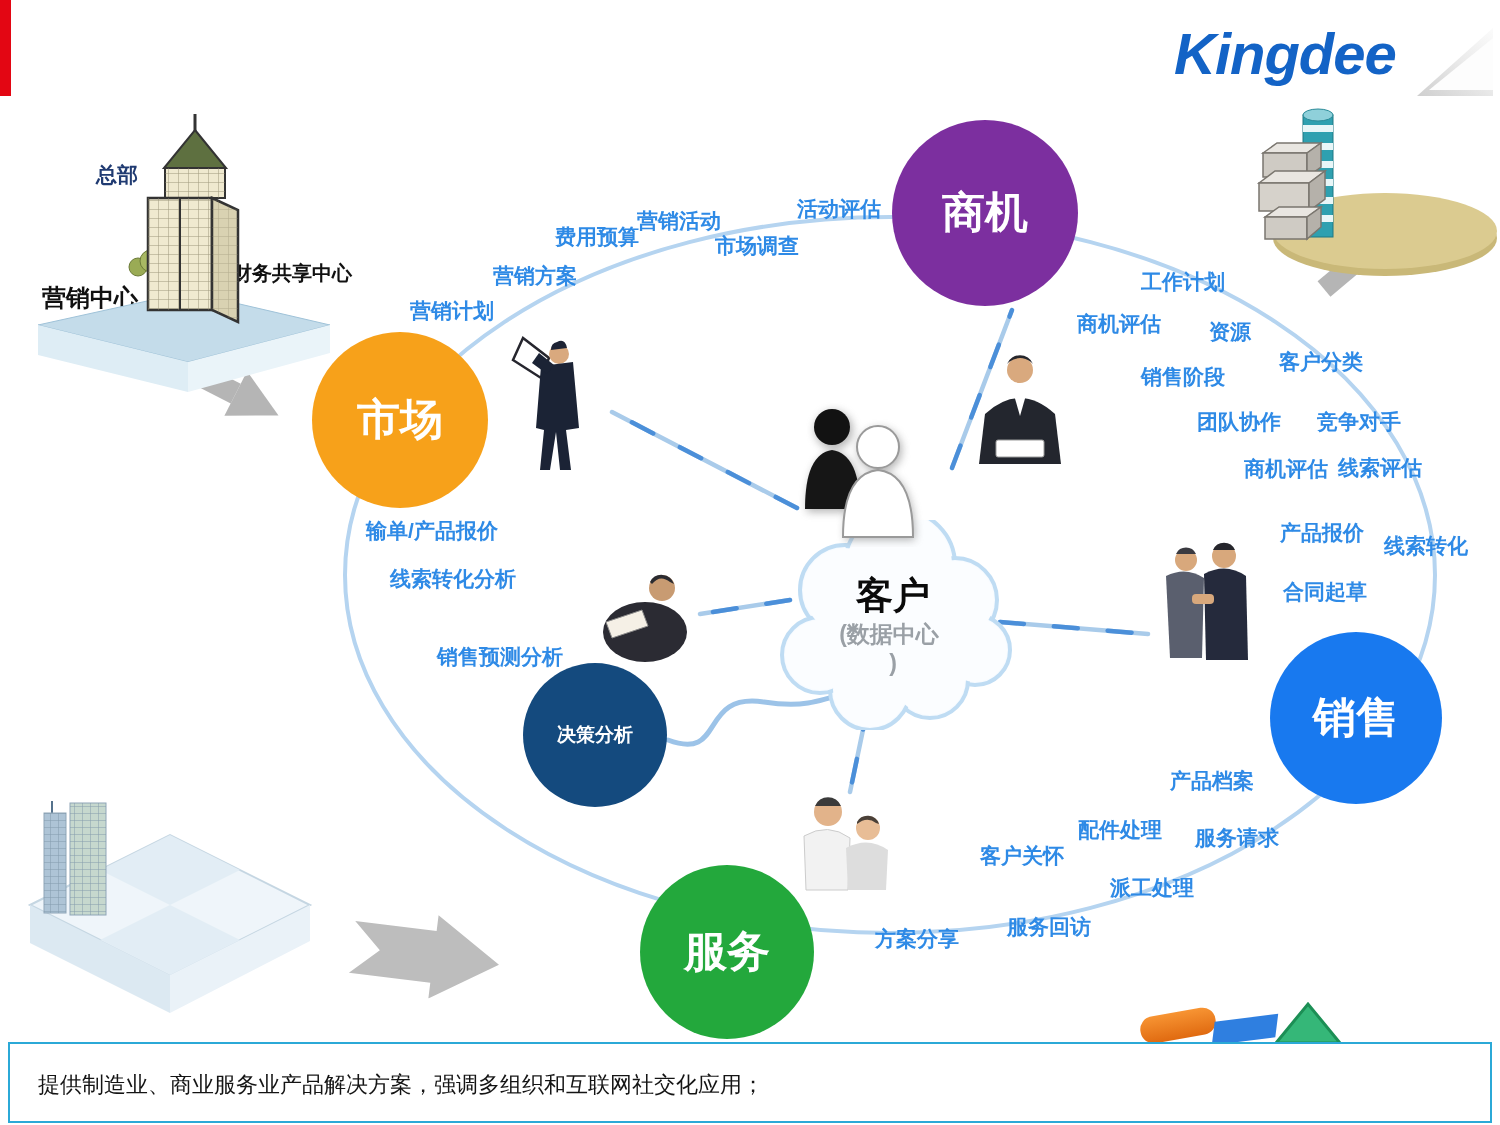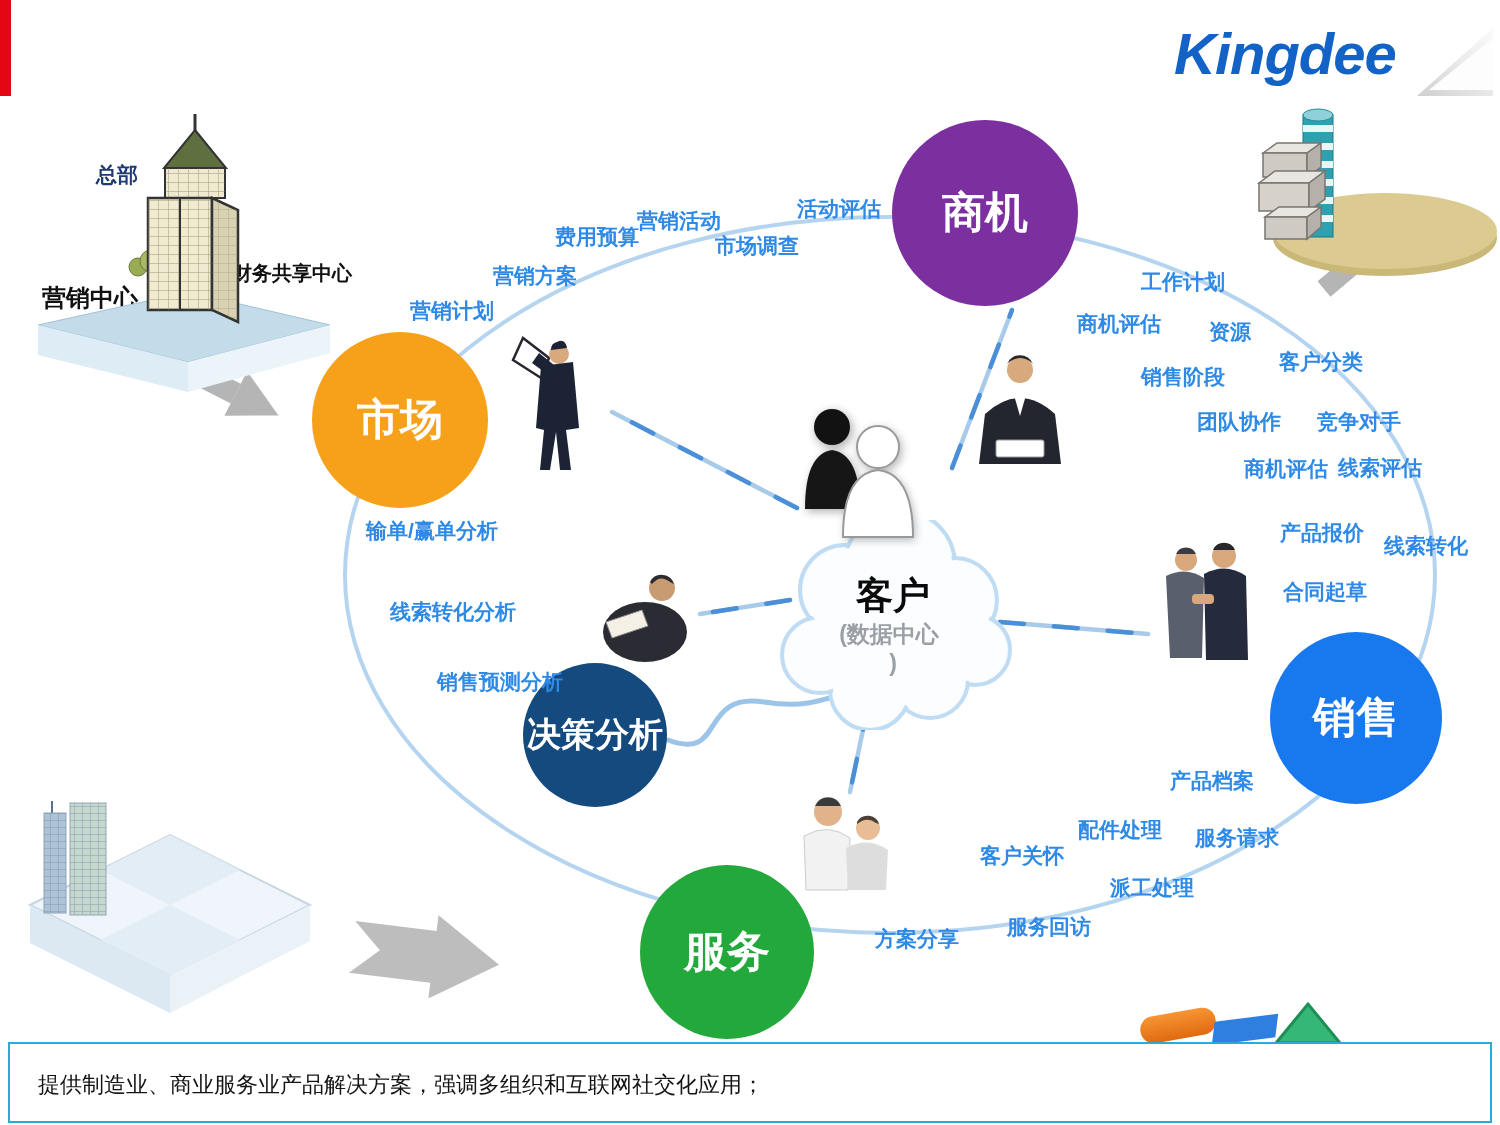--- a/index.html
+++ b/index.html
@@ -20,21 +20,21 @@
   #lbl-sales-company{left:1348px;top:184px;font-size:24px;}
   #lbl-service-company{left:86px;top:860px;font-size:24px;}
 
   
   .node{border-radius:50%;display:flex;align-items:center;justify-content:center;
         color:#fff;font-weight:bold;z-index:6;}
   #node-market{left:312px;top:332px;width:176px;height:176px;background:#F7A11A;font-size:43px;}
   #node-opportunity{left:892px;top:120px;width:186px;height:186px;background:#7C2F9F;font-size:43px;text-align:center;}
   #node-sales{left:1270px;top:632px;width:172px;height:172px;background:#1879EF;font-size:43px;}
   #node-service{left:640px;top:865px;width:174px;height:174px;background:#23A83C;font-size:43px;}
-  #node-decision{left:523px;top:663px;width:144px;height:144px;background:#144A7E;font-size:34px;}
+  #node-decision{left:523px;top:663px;width:144px;height:144px;background:#144A7E;font-size:19px;}
 
   
   #cloud-title{left:893px;top:596px;transform:translate(-50%,-50%);font-size:37px;font-weight:bold;color:#0a0a0a;z-index:8;}
   #cloud-note1{left:889px;top:634px;transform:translate(-50%,-50%);font-size:23px;font-weight:bold;color:#9AA0A6;z-index:8;}
   #cloud-note2{left:893px;top:663px;transform:translate(-50%,-50%);font-size:23px;font-weight:bold;color:#9AA0A6;z-index:8;}
 
   
   .fl{transform:translate(-50%,-50%);font-size:21px;font-weight:bold;color:#2E8AE6;white-space:nowrap;z-index:9;}
 
   
@@ -306,23 +306,23 @@
   <span class="abs fl" style="left:1230px;top:332px;">资源</span>
   <span class="abs fl" style="left:1183px;top:377px;">销售阶段</span>
   <span class="abs fl" style="left:1321px;top:362px;">客户分类</span>
   <span class="abs fl" style="left:1239px;top:422px;">团队协作</span>
   <span class="abs fl" style="left:1359px;top:422px;">竞争对手</span>
   <span class="abs fl" style="left:1286px;top:469px;">商机评估</span>
   <span class="abs fl" style="left:1380px;top:468px;">线索评估</span>
   <span class="abs fl" style="left:1322px;top:533px;">产品报价</span>
   <span class="abs fl" style="left:1426px;top:546px;">线索转化</span>
   <span class="abs fl" style="left:1325px;top:592px;">合同起草</span>
-  <span class="abs fl" style="left:432px;top:531px;">输单/赢单分析</span>
-  <span class="abs fl" style="left:453px;top:612px;">线索转化分析</span>
-  <span class="abs fl" style="left:500px;top:657px;margin-top:25px;">销售预测分析</span>
+  <span class="abs fl" style="left:432px;top:531px;">输单/产品报价</span>
+  <span class="abs fl" style="left:453px;top:579px;">线索转化分析</span>
+  <span class="abs fl" style="left:500px;top:657px;">销售预测分析</span>
   <span class="abs fl" style="left:1212px;top:781px;">产品档案</span>
   <span class="abs fl" style="left:1120px;top:830px;">配件处理</span>
   <span class="abs fl" style="left:1237px;top:838px;">服务请求</span>
   <span class="abs fl" style="left:1022px;top:856px;">客户关怀</span>
   <span class="abs fl" style="left:1152px;top:888px;">派工处理</span>
   <span class="abs fl" style="left:1049px;top:927px;">服务回访</span>
   <span class="abs fl" style="left:917px;top:939px;">方案分享</span>
 
   <div id="deco-orange" class="abs deco"></div>
   <div id="deco-blue" class="abs deco"></div>

